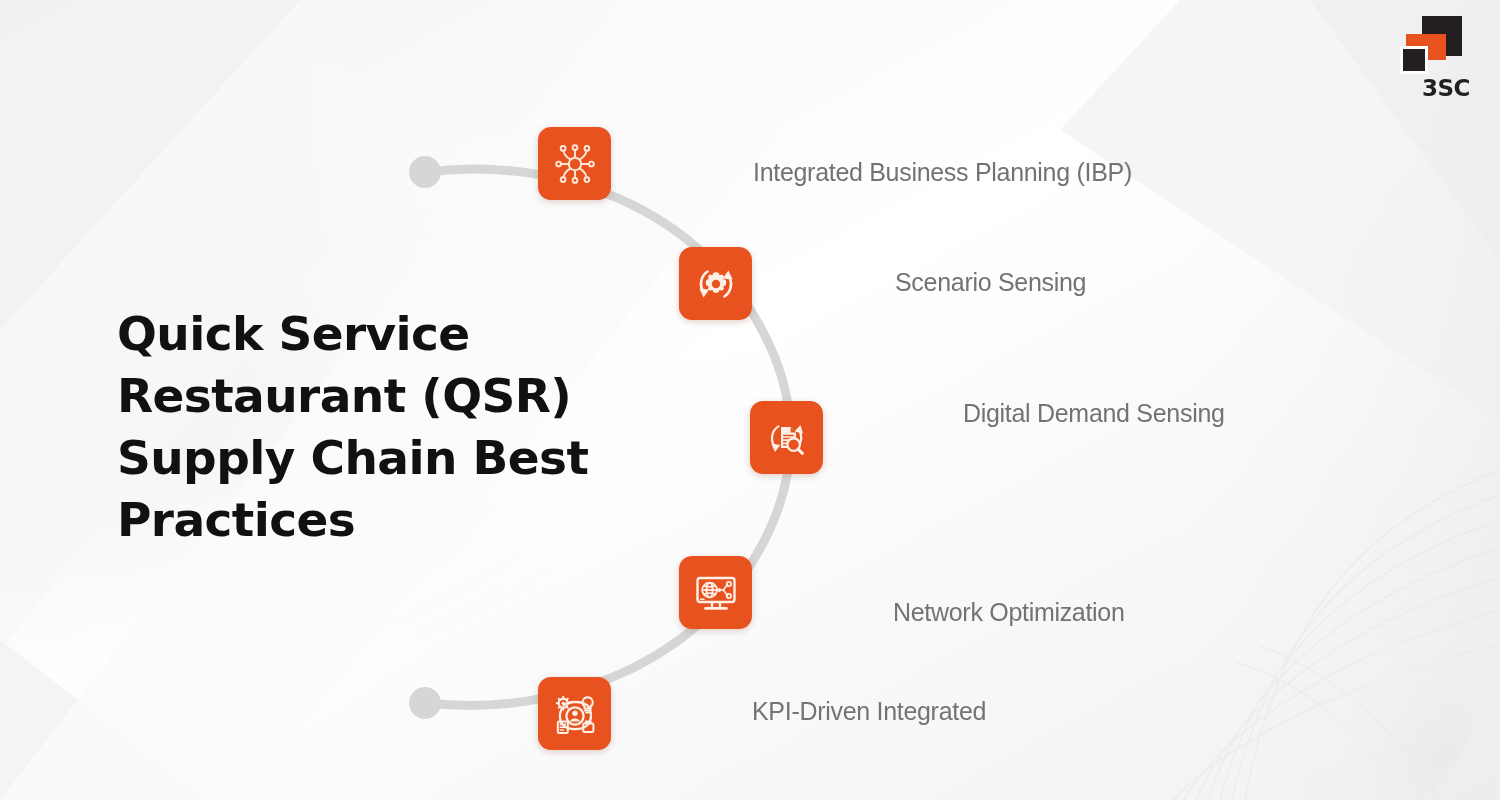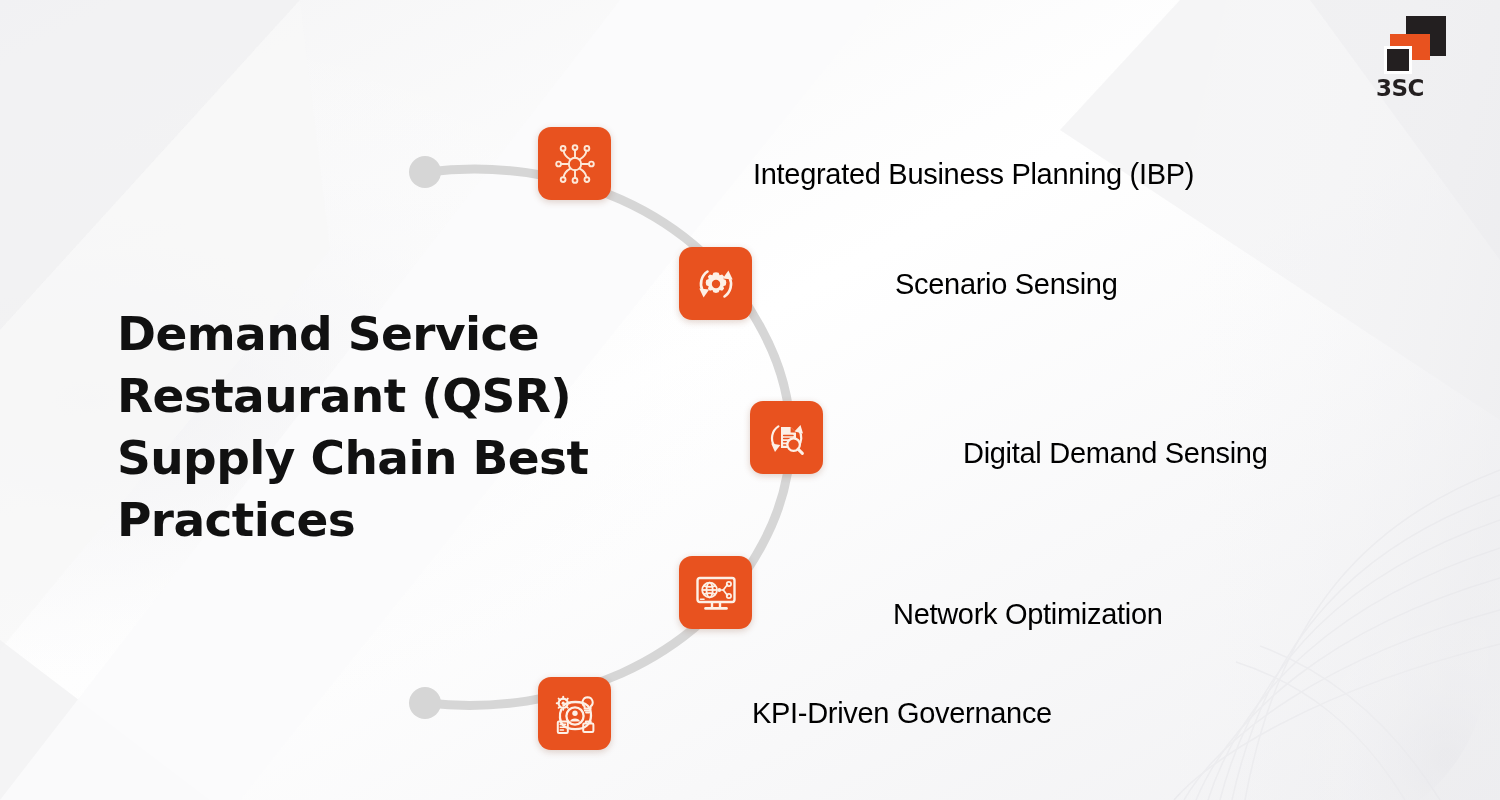--- a/index.html
+++ b/index.html
@@ -9,22 +9,22 @@
     background:#ffffff;
     position:relative;
   }
 
   
   #bg-layer { position:absolute; inset:0; z-index:0; overflow:hidden; }
   #bg-layer .bgsvg { position:absolute; inset:0; width:1500px; height:800px; }
 
   
   #brand-logo {
-    position:absolute; top:16px; right:46px; z-index:5;
-    width:78px; text-align:left;
+    position:absolute; top:16px; right:30px; z-index:5;
+    width:78px; text-align:right;
   }
   #brand-logo .mark { position:relative; width:62px; height:58px; margin:0 auto; }
   #brand-logo .mark .sq-dark-tr { position:absolute; left:22px;  top:0;   width:40px; height:40px; background:#231f20; }
   #brand-logo .mark .sq-orange  { position:absolute; left:6px;   top:18px;width:40px; height:26px; background:#e8521f; }
   #brand-logo .mark .sq-orange2 { position:absolute; left:6px;   top:18px;width:20px; height:40px; background:#e8521f; }
   #brand-logo .mark .sq-dark-bl { position:absolute; left:0px;   top:30px;width:28px; height:28px; background:#231f20; border:3px solid #ffffff; }
   #brand-logo .logo-text {
     font-family:"DejaVu Sans", sans-serif;
     font-weight:700; font-size:23px; letter-spacing:-0.5px;
     color:#231f20; line-height:1; margin-top:3px;
@@ -52,23 +52,23 @@
     background:#e8521f;
     display:flex; align-items:center; justify-content:center;
     box-shadow:0 2px 7px rgba(120,50,20,0.22);
   }
   .node-tile svg { display:block; }
 
   .node-label {
     position:absolute;
     font-family:"Liberation Sans", sans-serif;
     font-weight:400;
-    font-size:29px;
+    font-size:25px;
     letter-spacing:-0.3px;
-    color:#000000;
+    color:#737373;
     white-space:nowrap;
   }
 </style>
 </head>
 <body>
 
 <div id="bg-layer">
   <svg class="bgsvg" viewBox="0 0 1500 800" xmlns="http://www.w3.org/2000/svg">
     <defs>
       <linearGradient id="gradA" x1="0" y1="0" x2="1" y2="1">
@@ -122,21 +122,21 @@
 <div id="brand-logo">
   <div class="mark">
     <div class="sq-dark-tr"></div>
     <div class="sq-orange"></div>
     <div class="sq-orange2"></div>
     <div class="sq-dark-bl"></div>
   </div>
   <div class="logo-text">3SC</div>
 </div>
 
-<h1 id="headline">Demand Service Restaurant (QSR) Supply Chain Best Practices</h1>
+<h1 id="headline">Quick Service Restaurant (QSR) Supply Chain Best Practices</h1>
 
 <div id="diagram">
 
   <svg id="arc-svg" viewBox="0 0 1500 800" xmlns="http://www.w3.org/2000/svg">
     <path d="M 427,172 C 560,155 700,210 762,330
              C 800,400 800,475 762,545
              C 700,662 560,718 427,703" fill="none" stroke="#d6d6d6" stroke-width="9" stroke-linecap="round"></path>
     <circle cx="425" cy="172" r="16" fill="#d6d6d6"></circle>
     <circle cx="425" cy="703" r="16" fill="#d6d6d6"></circle>
   </svg>
@@ -206,21 +206,21 @@
           <line x1="21.6" y1="25.6" x2="31" y2="25.6"></line>
           <line x1="21.6" y1="28.8" x2="28" y2="28.8"></line>
           <line x1="21.6" y1="32.0" x2="25.5" y2="32.0"></line>
         </g>
 
         <circle cx="31.6" cy="31.6" r="6.3" fill="#e8521f" stroke="#fdf0e6" stroke-width="2.3"></circle>
         <line x1="36.1" y1="36.1" x2="40.4" y2="40.4" stroke="#fdf0e6" stroke-width="3" stroke-linecap="round"></line>
       </svg>
     </span>
   </div>
-  <div class="node-label" style="left:963px; top:437px;">Digital Demand Sensing</div>
+  <div class="node-label" style="left:963px; top:399px;">Digital Demand Sensing</div>
 
   <div class="node-tile" style="left:679px; top:556px;">
     <span>
       <svg width="52" height="52" viewBox="0 0 52 52">
         <rect x="7.5" y="11" width="37" height="24" rx="2.4" fill="none" stroke="#fdf0e6" stroke-width="2.4"></rect>
         <line x1="22" y1="35" x2="22" y2="40.2" stroke="#fdf0e6" stroke-width="2.4"></line>
         <line x1="30" y1="35" x2="30" y2="40.2" stroke="#fdf0e6" stroke-width="2.4"></line>
         <line x1="15.5" y1="41.4" x2="36.5" y2="41.4" stroke="#fdf0e6" stroke-width="2.6" stroke-linecap="round"></line>
 
         <g fill="none" stroke="#fdf0e6" stroke-width="1.8">
@@ -288,15 +288,15 @@
           </g>
         </g>
 
         <g fill="none" stroke="#fdf0e6" stroke-width="2.0" stroke-linejoin="round">
           <rect x="34.2" y="35.6" width="10.2" height="8.4" rx="1.2"></rect>
           <path d="M36.9 35.6 v-2.1 h4.8 v2.1"></path>
         </g>
       </svg>
     </span>
   </div>
-  <div class="node-label" style="left:752px; top:697px;">KPI-Driven Governance</div>
+  <div class="node-label" style="left:752px; top:697px;">KPI-Driven Integrated</div>
 
 </div>
 
 </body></html>

